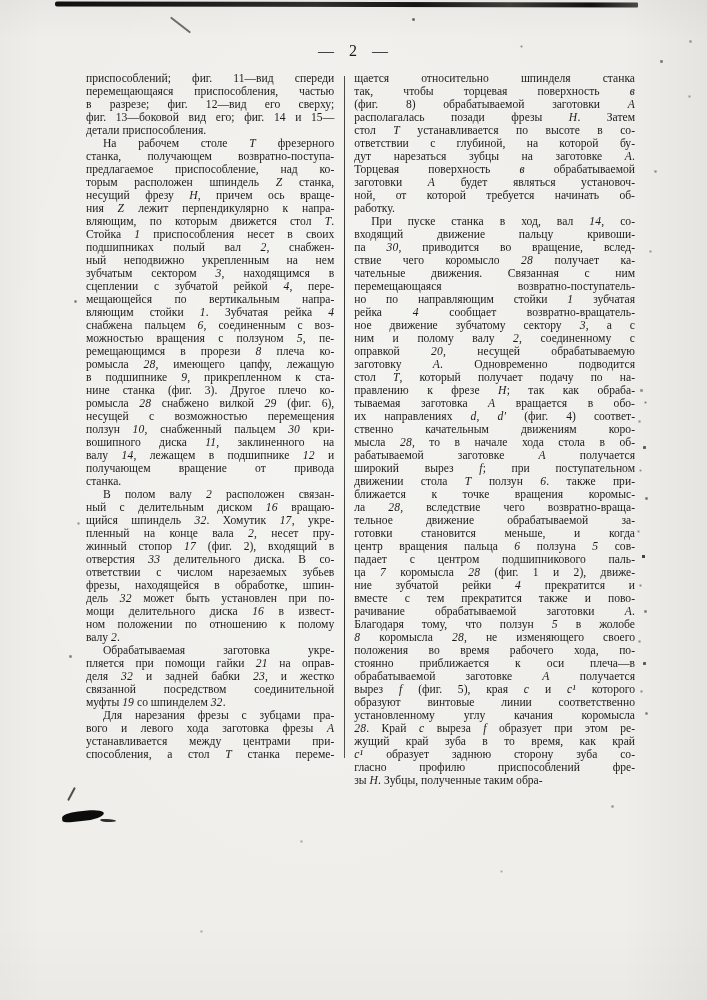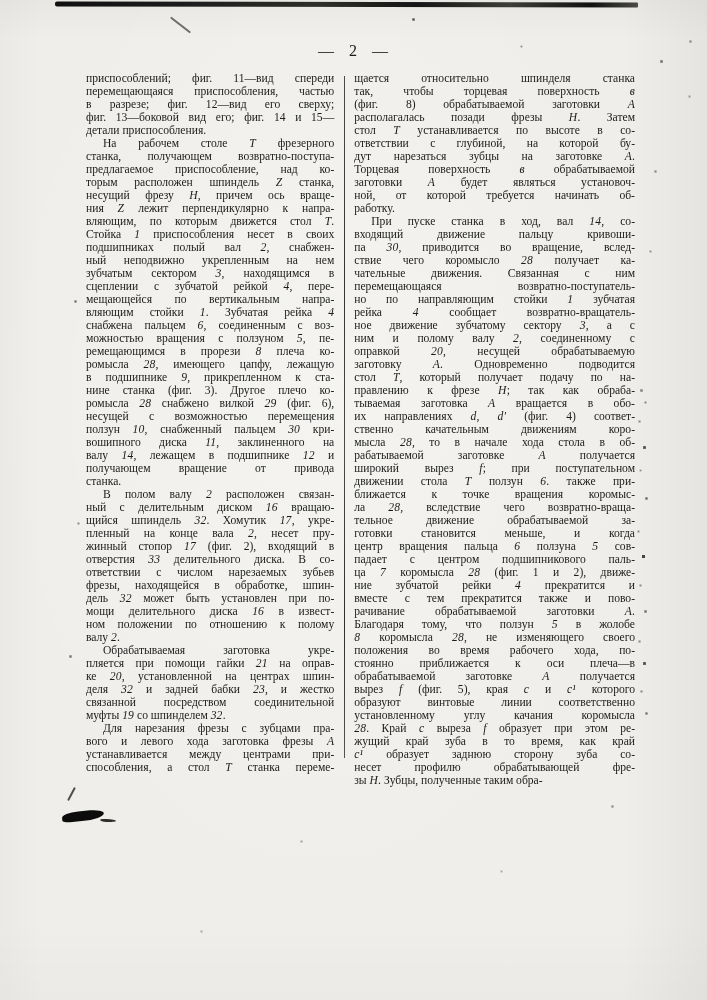--- a/index.html
+++ b/index.html
@@ -148,21 +148,20 @@
         <div class="line">жинный стопор <i>17</i> (фиг. 2), входящий в</div>
         <div class="line">отверстия <i>33</i> делительного диска. В со-</div>
         <div class="line">ответствии с числом нарезаемых зубьев</div>
         <div class="line">фрезы, находящейся в обработке, шпин-</div>
         <div class="line">дель <i>32</i> может быть установлен при по-</div>
         <div class="line">мощи делительного диска <i>16</i> в извест-</div>
         <div class="line">ном положении по отношению к полому</div>
         <div class="line end">валу <i>2</i>.</div>
         <div class="line indent">Обрабатываемая заготовка укре-</div>
         <div class="line">пляется при помощи гайки <i>21</i> на оправ-</div>
-        <div class="line">ке <i>20</i>, установленной на центрах шпин-</div>
         <div class="line">деля <i>32</i> и задней бабки <i>23</i>, и жестко</div>
         <div class="line">связанной посредством соединительной</div>
         <div class="line end">муфты <i>19</i> со шпинделем <i>32</i>.</div>
         <div class="line indent">Для нарезания фрезы с зубцами пра-</div>
         <div class="line">вого и левого хода заготовка фрезы <i>А</i></div>
         <div class="line">устанавливается между центрами при-</div>
         <div class="line">способления, а стол <i>Т</i> станка переме-</div>
       </div>
     <div class="col col-right">
         <div class="line">щается относительно шпинделя станка</div>
@@ -211,17 +210,17 @@
         <div class="line"><i>8</i> коромысла <i>28</i>, не изменяющего своего</div>
         <div class="line">положения во время рабочего хода, по-</div>
         <div class="line">стоянно приближается к оси плеча—в</div>
         <div class="line">обрабатываемой заготовке <i>А</i> получается</div>
         <div class="line">вырез <i>f</i> (фиг. 5), края <i>c</i> и <i>c¹</i> которого</div>
         <div class="line">образуют винтовые линии соответственно</div>
         <div class="line">установленному углу качания коромысла</div>
         <div class="line"><i>28</i>. Край <i>c</i> выреза <i>f</i> образует при этом ре-</div>
         <div class="line">жущий край зуба в то время, как край</div>
         <div class="line"><i>c¹</i> образует заднюю сторону зуба со-</div>
-        <div class="line">несет профилю обрабатывающей фре-</div>
+        <div class="line">гласно профилю приспособлений фре-</div>
         <div class="line end">зы <i>Н</i>. Зубцы, полученные таким обра-</div>
       </div>
   </div>
 </div>
 
 </body></html>

